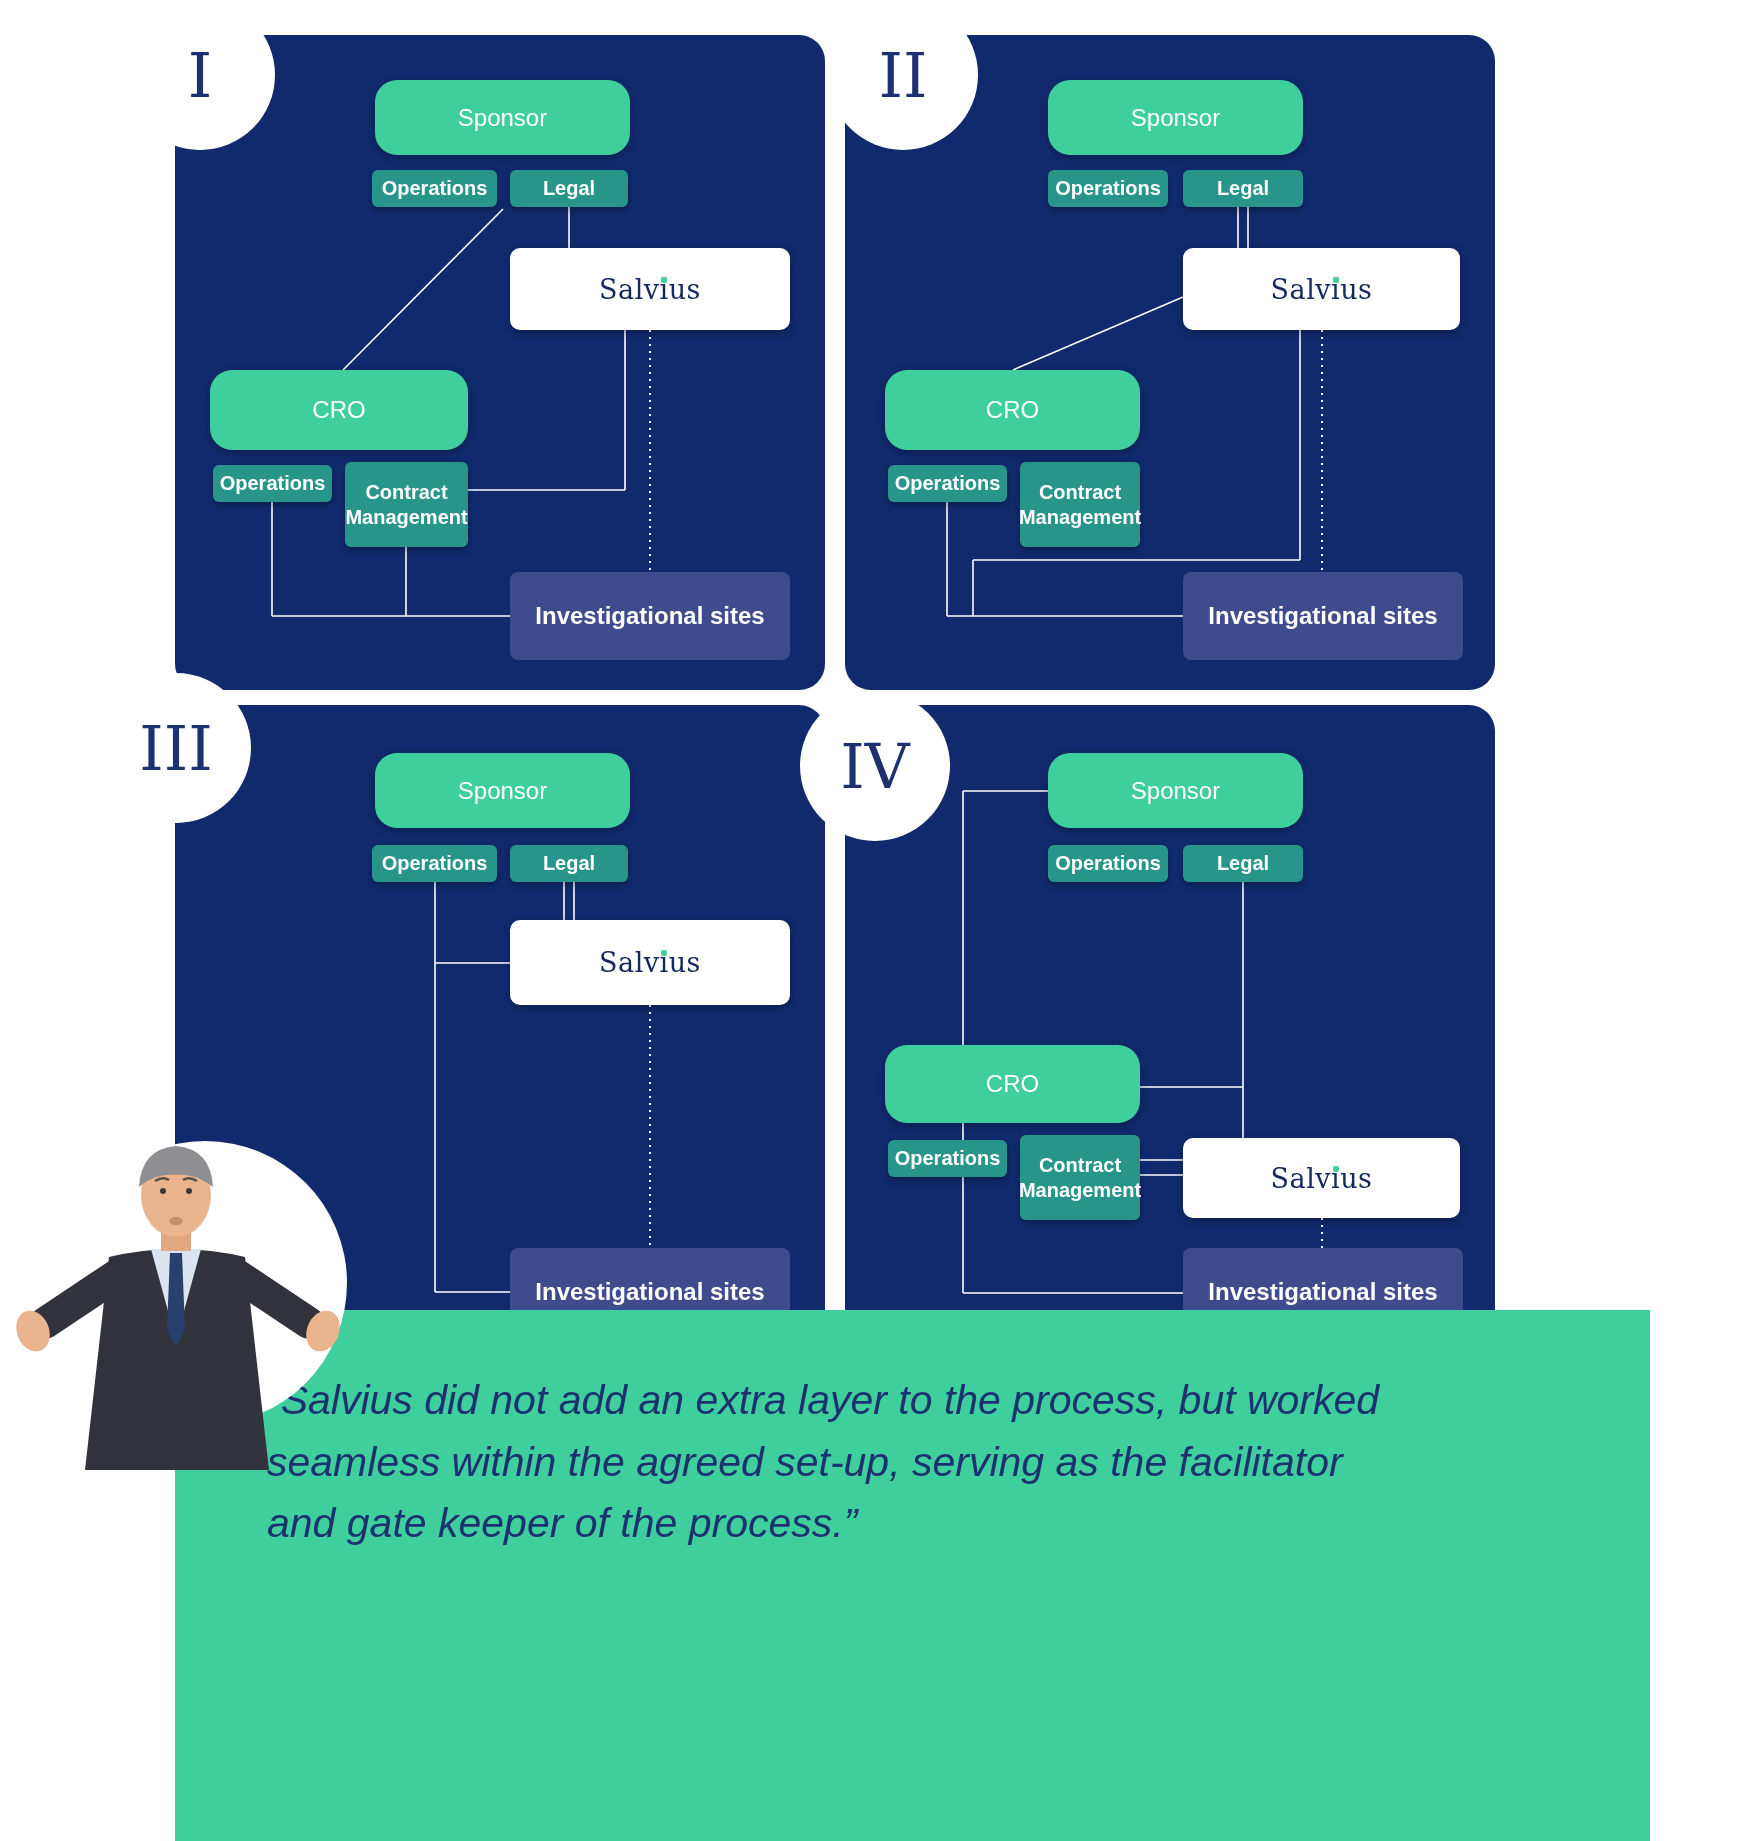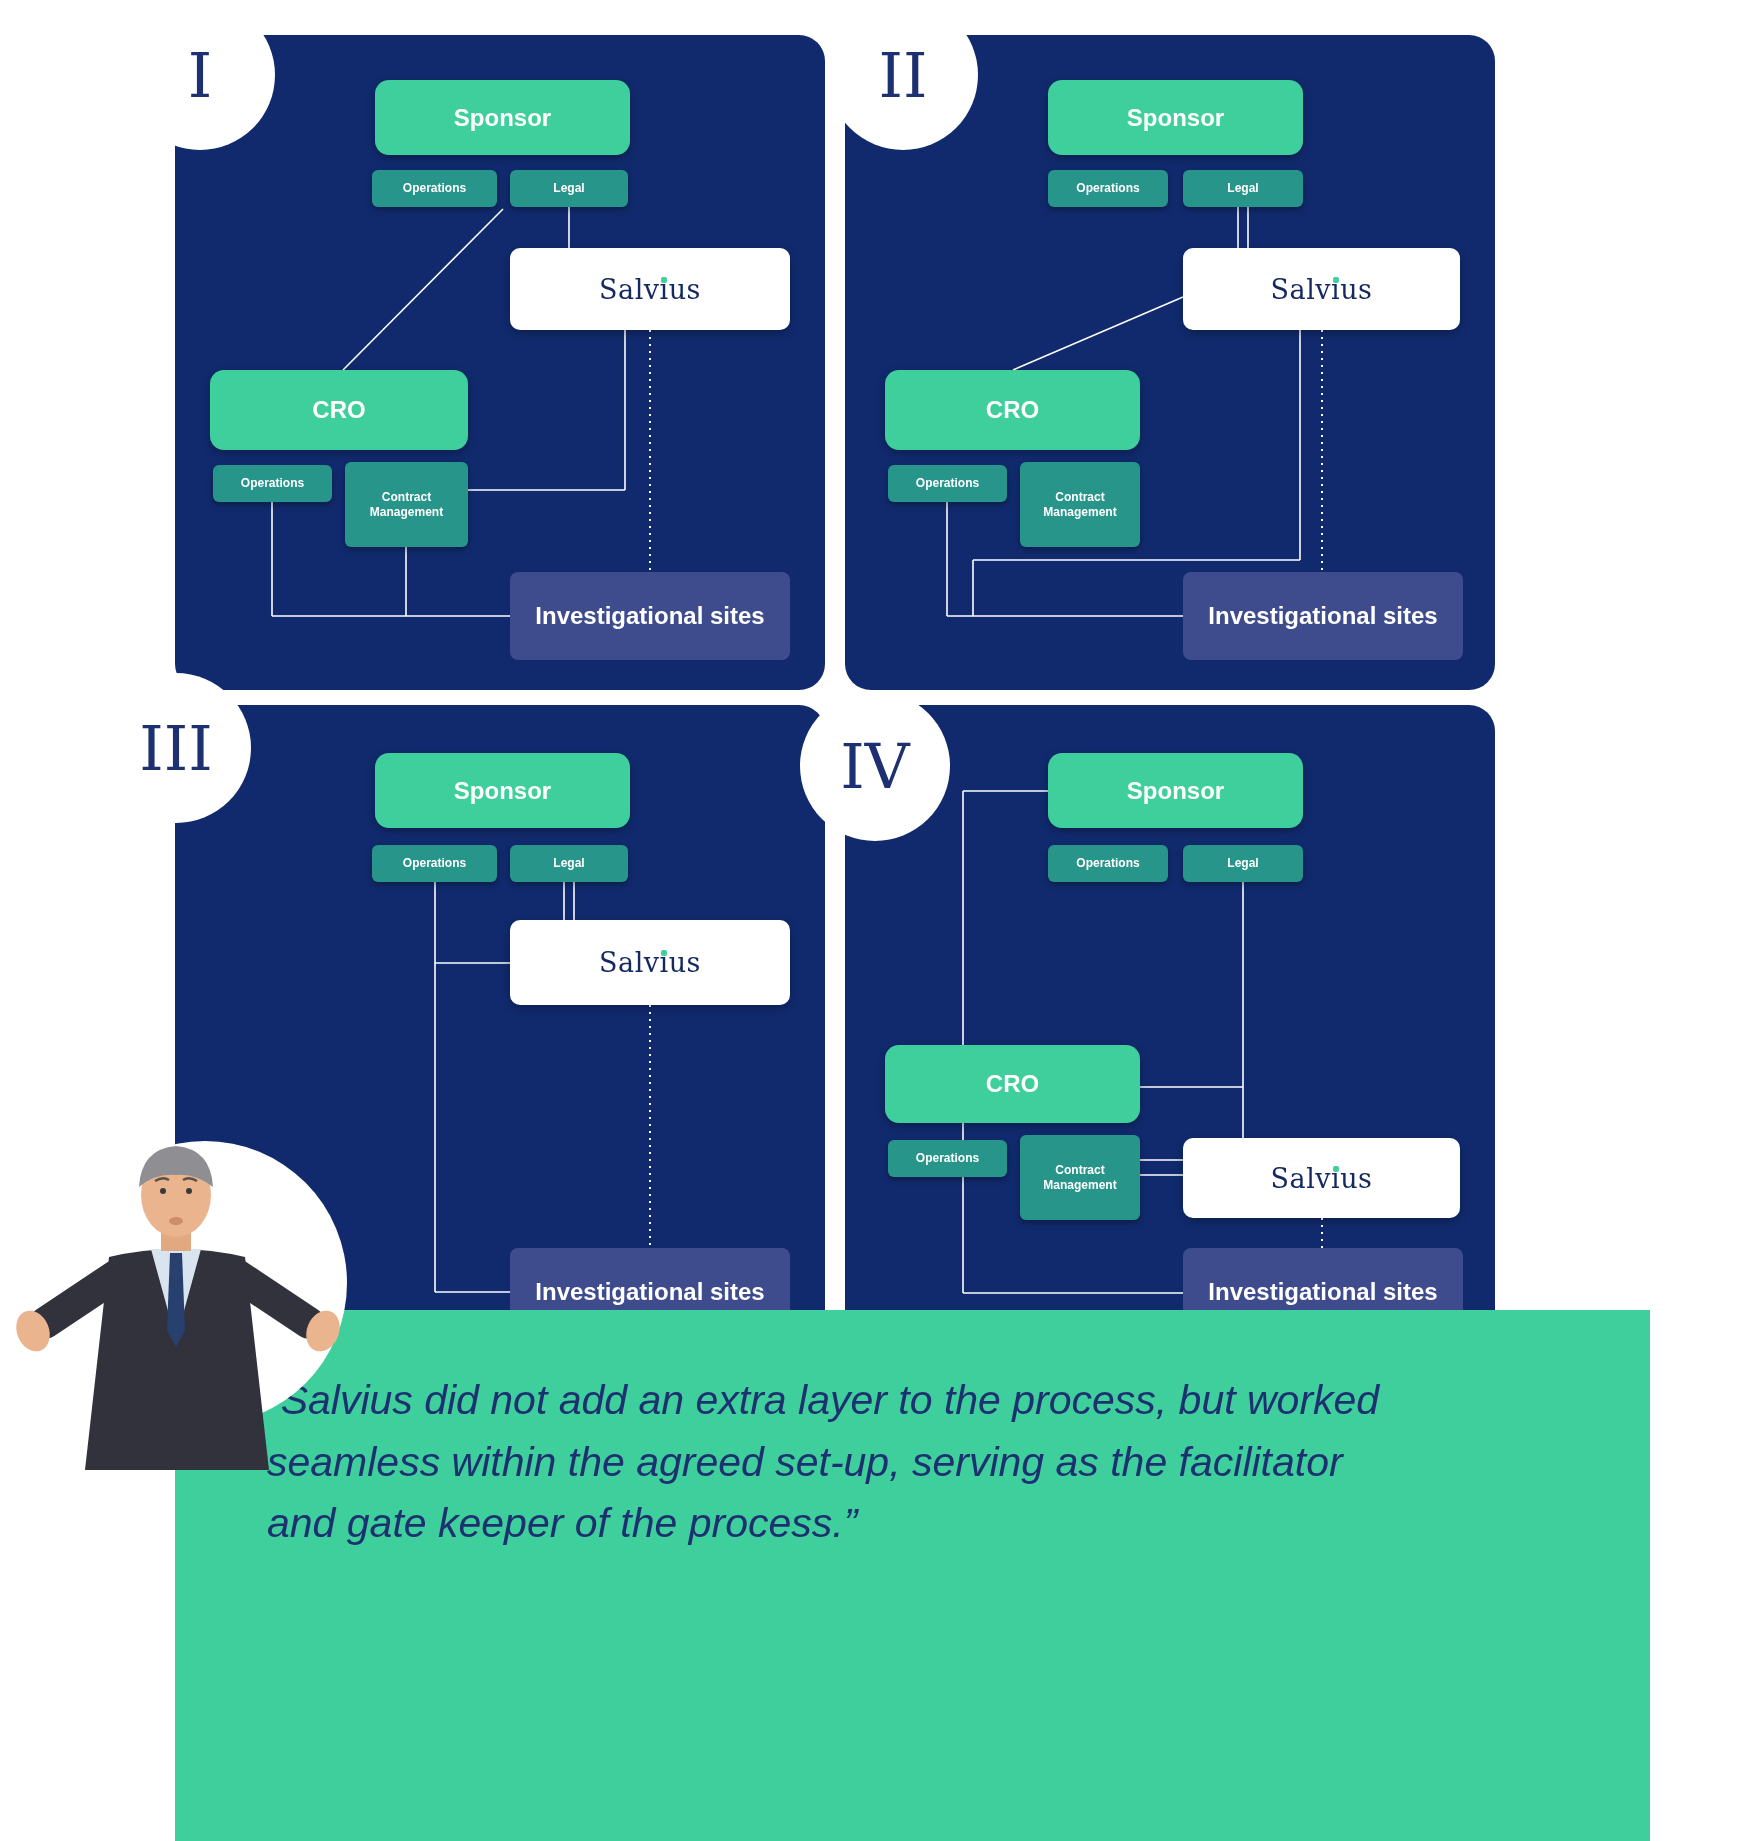--- a/index.html
+++ b/index.html
@@ -7,22 +7,22 @@
     --navy-text:#1d3170; --logo-navy:#13295f;
   }
   *{margin:0;padding:0;box-sizing:border-box}
   html,body{width:1761px;height:1841px}
   body{position:relative;background:#ffffff;font-family:"Liberation Sans",sans-serif;overflow:hidden}
   .panel{position:absolute;width:650px;height:655px;background:var(--panel-bg);border-radius:26px;z-index:1}
   .lines{position:absolute;left:0;top:0;z-index:0}
   .lines line{stroke:#ffffff;stroke-width:1.6}
   .lines line.dot{stroke-width:2;stroke-dasharray:2 5}
   .box{position:absolute;display:flex;align-items:center;justify-content:center;text-align:center;color:#fff;z-index:1}
-  .big{background:var(--green);font-weight:700;font-size:24px;border-radius:14px;box-shadow:0 3px 8px rgba(0,0,0,.28)}
-  .sub{background:var(--teal);font-weight:700;font-size:12px;border-radius:6px;line-height:1.25;padding:2px 4px;box-shadow:0 3px 6px rgba(0,0,0,.3)}
+  .big{background:var(--green);font-weight:400;font-size:24px;border-radius:22px;box-shadow:0 3px 8px rgba(0,0,0,.28)}
+  .sub{background:var(--teal);font-weight:700;font-size:20px;border-radius:6px;line-height:1.25;padding:2px 4px;box-shadow:0 3px 6px rgba(0,0,0,.3)}
   .salvius{background:#ffffff;border-radius:10px;box-shadow:0 3px 8px rgba(0,0,0,.28)}
   .logo{font-family:"DejaVu Serif",serif;font-size:27px;color:var(--logo-navy);letter-spacing:.5px}
   .tittle{position:relative;display:inline-block}
   .tittle::after{content:"";position:absolute;left:50%;margin-left:-3px;top:3px;width:6px;height:6px;border-radius:2px;background:var(--green)}
   .sites{background:var(--sites-bg);font-weight:700;font-size:24px;border-radius:8px}
   .numeral{position:absolute;width:150px;height:150px;border-radius:50%;background:#fff;display:flex;align-items:center;justify-content:center;font-family:"DejaVu Serif",serif;font-size:62px;color:var(--navy-text);z-index:2}
   .quote{position:absolute;left:175px;top:1310px;width:1475px;height:531px;background:var(--green);z-index:3}
   .quote p{margin:60px 70px 0 92px;max-width:1150px;font-size:41px;font-style:italic;color:var(--navy-text);line-height:1.5}
   .man{position:absolute;left:5px;top:1135px;z-index:4}
 </style>

